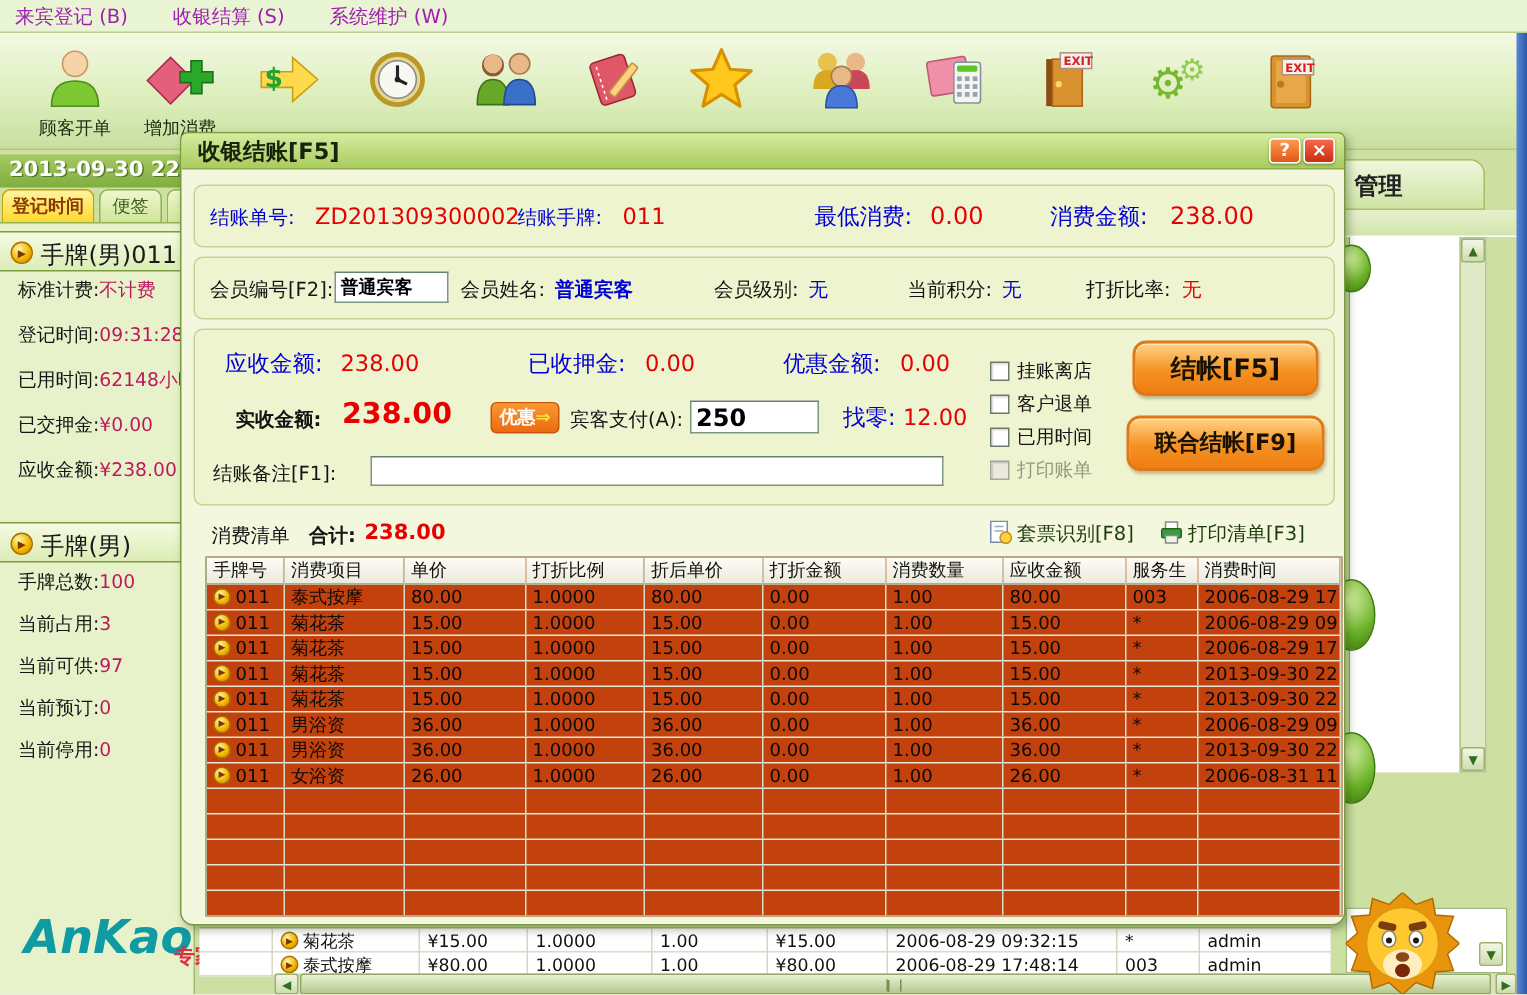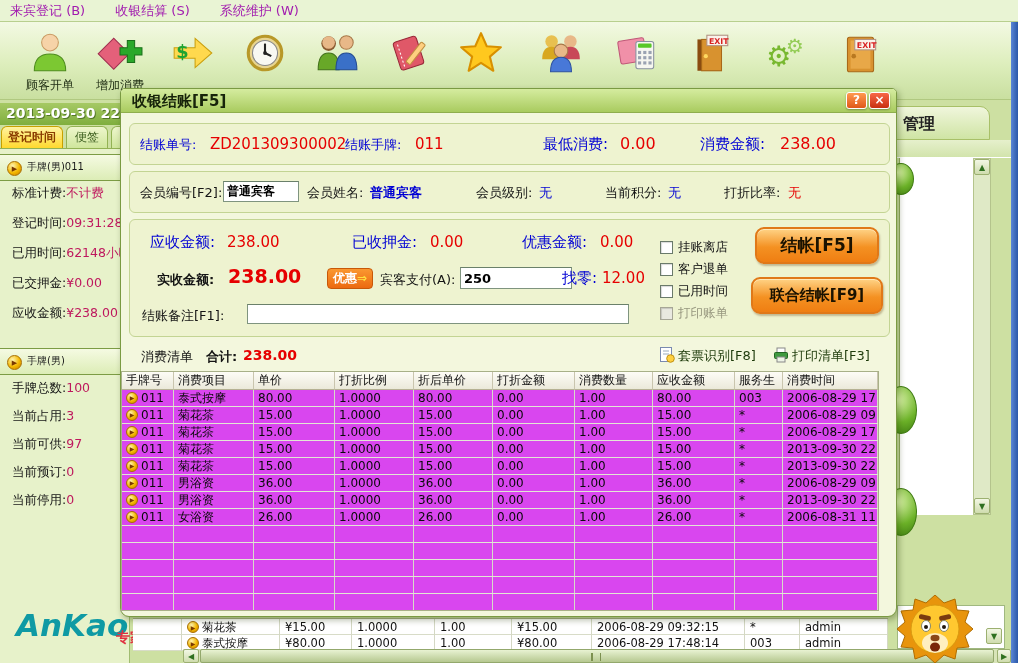--- a/index.html
+++ b/index.html
@@ -33,21 +33,21 @@
   .stab { position:absolute; top:0; height:22px; border:1px solid #93b254; border-bottom:none;
     border-radius:6px 6px 0 0; font-size:12px; text-align:center; line-height:20px; white-space:nowrap; overflow:hidden; }
   #tab-status { left:1px; width:62px; background:linear-gradient(#fff3a0,#ffd92e); border-color:#c8a000; color:#8a3c00; font-weight:bold; }
   #tab-memo { left:66px; width:42px; background:linear-gradient(#eef6cc,#cfe69c); color:#3e6020; }
   #tab-part { left:111px; width:19px; background:linear-gradient(#eef6cc,#cfe69c); }
   #sidepanel { position:absolute; left:0; top:148px; width:130px; height:515px;
     background:#e7f2ca; border-right:1px solid #a0bc70; border-top:1px solid #93b254; z-index:2; overflow:hidden; }
   .sec-head { position:absolute; left:0; width:130px; height:27px;
     background:linear-gradient(#f5fae2,#dcedb6); border-top:1px solid #7c9c44; border-bottom:1px solid #7c9c44; }
   .sec-head .ball { position:absolute; left:7px; top:6px; width:15px; height:15px; font-size:7px; }
-  .sec-title { position:absolute; left:27px; top:5px; font-size:10px; color:#1a1a1a; white-space:nowrap; }
+  .sec-title { position:absolute; left:27px; top:5px; font-size:16px; color:#1a1a1a; white-space:nowrap; }
   .sb-list { position:absolute; left:12px; width:118px; }
   .sb-row { white-space:nowrap; overflow:hidden; height:18px; }
   .gap30 .sb-row { margin-bottom:12px; }
   .gap28 .sb-row { margin-bottom:10px; }
   .sb-l { font-size:12.5px; color:#151515; }
   .sb-v { font-size:12.5px; color:#be185d; }
 
   #ankao { position:absolute; left:16px; top:607px; font-size:31px; font-weight:bold; font-style:italic;
     color:#0f9aa4; z-index:2; letter-spacing:0; }
   #ankao-sub { position:absolute; left:116px; top:629px; font-size:14px; font-weight:bold; color:#e03040; z-index:2; }
@@ -128,21 +128,21 @@
     border:2px solid #e07818; border-radius:9px; font-size:17px; font-weight:bold; color:#1a1200;
     text-align:center; box-shadow:inset 0 1px 0 #ffe8b8, 1px 2px 2px rgba(90,50,0,.3); cursor:pointer;
     font-family:"DejaVu Sans","Liberation Sans",sans-serif; }
   #coupon-btn { position:absolute; left:197px; top:48px; width:46px; height:21px;
     background:linear-gradient(#fa9830,#ec6a10); border:1px solid #c85808; border-radius:4px;
     color:#fff; font-size:12px; font-weight:bold; text-align:center; line-height:19px; cursor:pointer; }
   #coupon-btn .arr { color:#ffe040; font-weight:bold; }
 
   
   #list-head { position:absolute; left:0; top:232px; width:777px; height:24px; }
-  #grid { position:absolute; left:0; top:258px; width:758px; height:240px; background:#d946ef;
+  #grid { position:absolute; left:16px; top:258px; width:758px; height:240px; background:#c2410c;
     border:1px solid #a8b088; overflow:hidden; }
   #grid-head { display:flex; }
   .th { height:18px; line-height:17px; font-size:12px; color:#111; padding-left:4px;
     background:linear-gradient(#fdfcf6,#ebe9da); border-right:1px solid #c9c5ae; border-bottom:1px solid #b5b193;
     overflow:hidden; white-space:nowrap; }
   .tr { display:flex; height:17px; border-bottom:1px solid #e2e6d4; }
   .td { height:16px; line-height:16px; font-size:12px; color:#0a0a0a; padding-left:4px;
     border-right:1px solid #d7dbc8; overflow:hidden; white-space:nowrap; display:flex; align-items:center; }
   .icon16 { display:inline-block; vertical-align:-3px; margin-right:3px; }
   .link-grn { font-size:13px; color:#1d3a0a; cursor:pointer; }
@@ -401,21 +401,21 @@
         <span class="abs val-red fs15" style="left:97px;top:13px">238.00</span>
         <span class="abs lbl-blue fs15" style="left:222px;top:13px">已收押金:</span>
         <span class="abs val-red fs15" style="left:300px;top:13px">0.00</span>
         <span class="abs lbl-blue fs15" style="left:392px;top:13px">优惠金额:</span>
         <span class="abs val-red fs15" style="left:470px;top:13px">0.00</span>
 
         <span class="abs lbl-black" style="left:27px;top:51px;font-weight:bold">实收金额:</span>
         <span class="abs val-red" style="left:98px;top:45px;font-size:19px;font-weight:bold">238.00</span>
         <div id="coupon-btn"><span>优惠</span><span class="arr">⇒</span></div>
         <span class="abs lbl-black" style="left:250px;top:51px">宾客支付(A):</span>
-        <input class="xp-input" style="left: 330px; top: 47px; width: 112px; height: 22px; font-weight: bold; font-size: 13px;" value="250">
+        <input class="xp-input" style="left: 330px; top: 47px; width: 86px; height: 22px; font-weight: bold; font-size: 16px;" value="250">
         <span class="abs lbl-blue fs15" style="left:432px;top:49px">找零:</span>
         <span class="abs val-red fs15" style="left:472px;top:49px">12.00</span>
 
         <span class="abs lbl-black" style="left:12px;top:87px">结账备注[F1]:</span>
         <input class="xp-input" style="left: 117px; top: 84px; width: 382px; height: 20px;" value="">
 
         <div class="abs" id="cb-col" style="left:530px;top:19px">
             <div class="cb-row">
               <span class="cb-box"></span>
               <span class="cb-lab">挂账离店</span>

